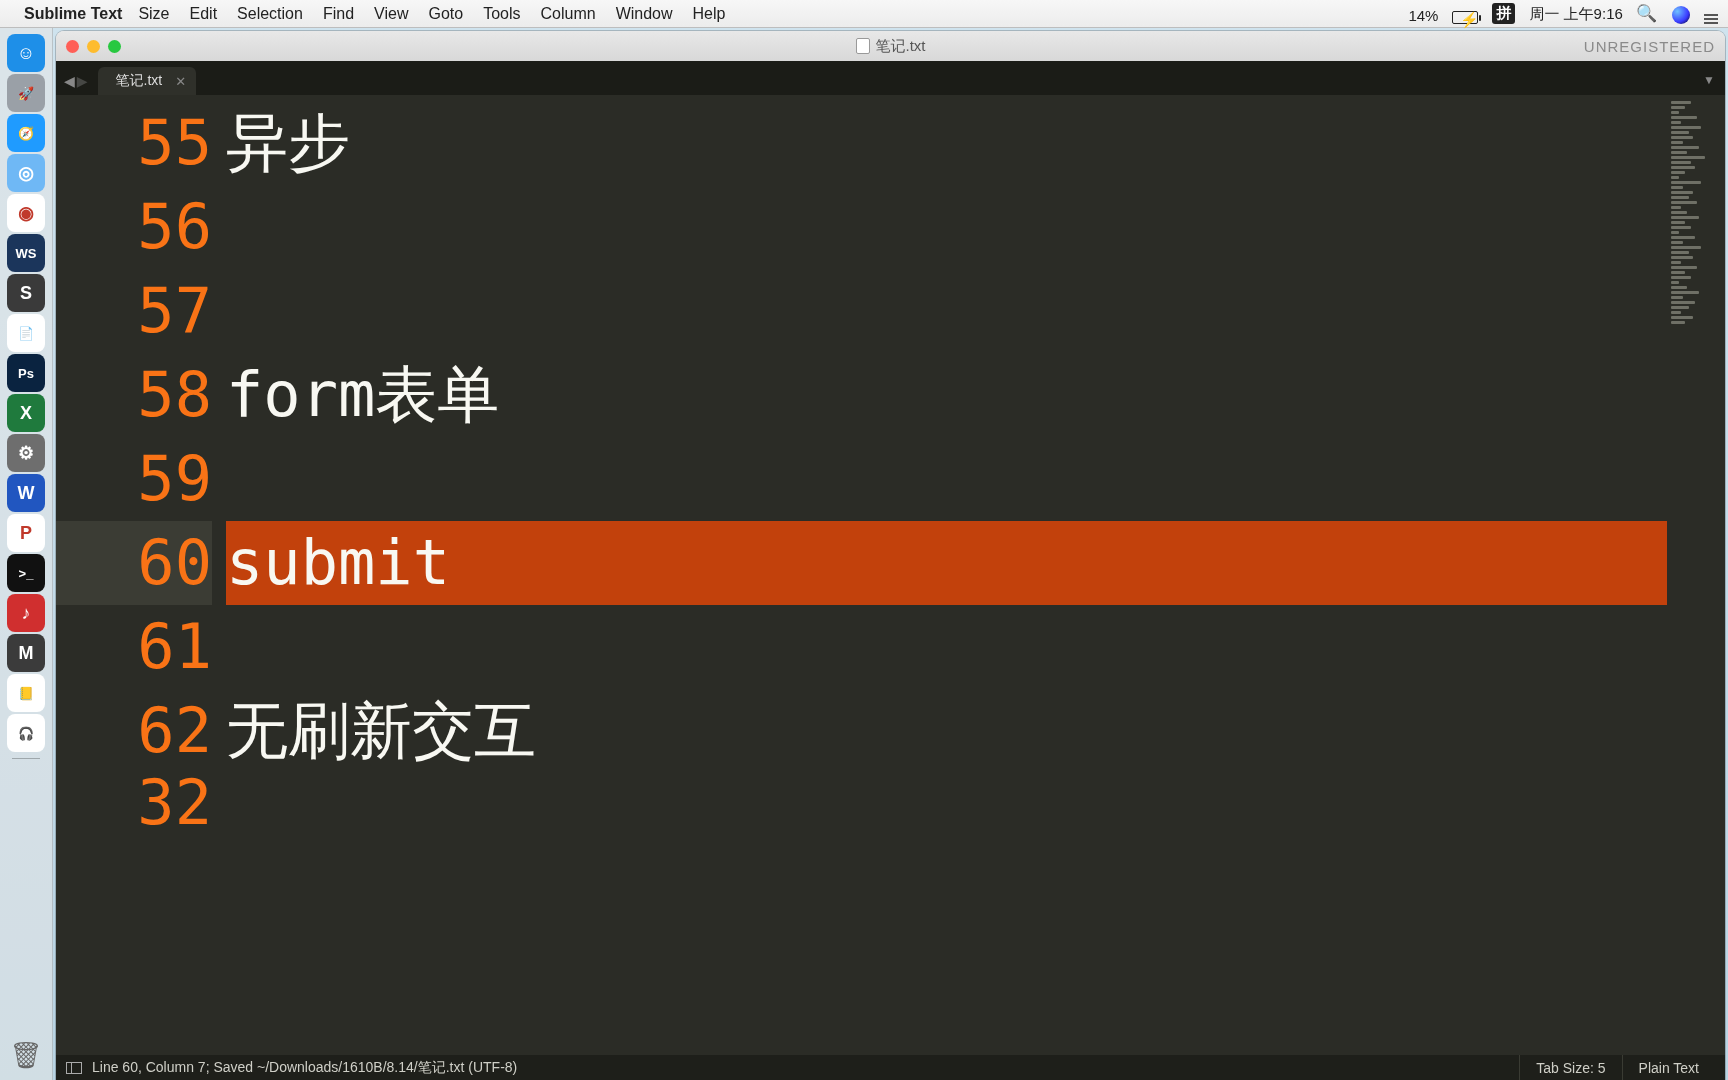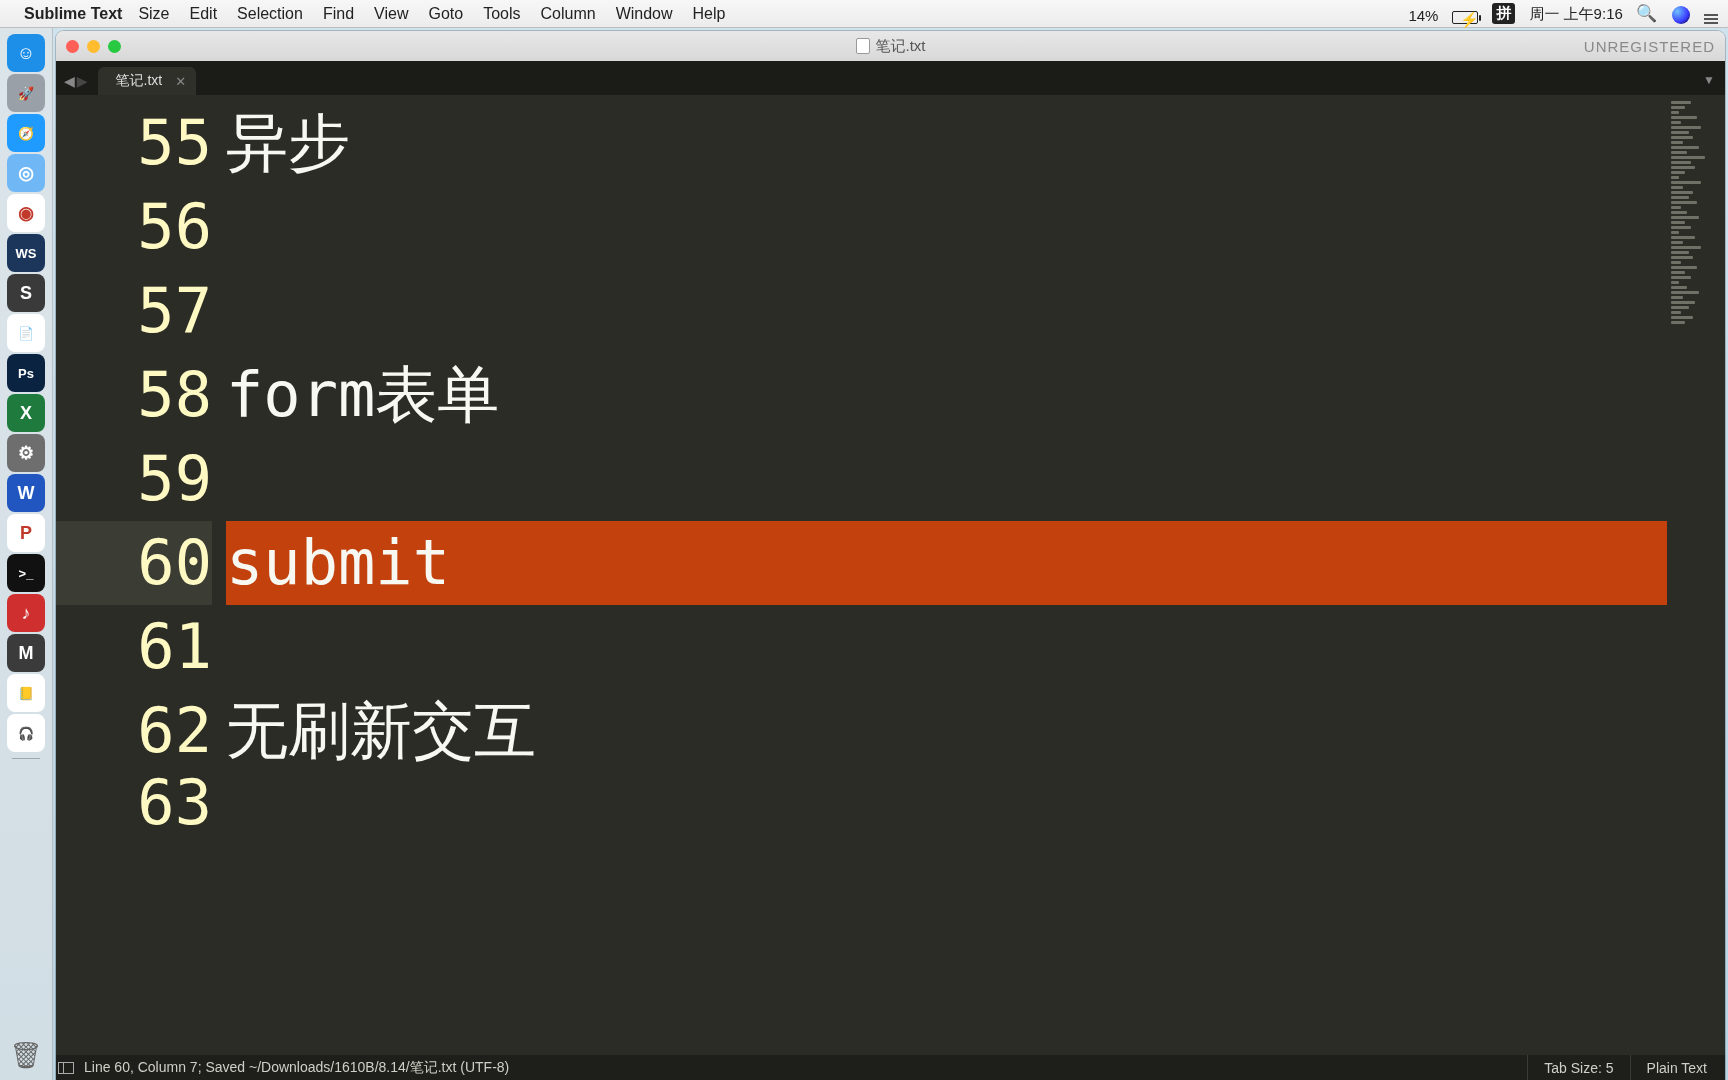--- a/index.html
+++ b/index.html
@@ -44,34 +44,34 @@
 
 .tabbar-wrap { background:#1b1c17; height:34px; display:flex; align-items:flex-end; padding:0 8px; position:relative; }
 .nav-arrows { display:flex; gap:2px; align-items:center; color:#888; font-size:14px; padding-bottom:6px; margin-right:10px; }
 .nav-arrows span{ cursor:default; }
 .tab { background:#2f302a; color:#ddd; font-size:14px; height:28px; padding:0 34px 0 18px; display:flex; align-items:center; border-radius:6px 6px 0 0; position:relative; }
 .tab .close{ position:absolute; right:10px; color:#888; font-size:13px; }
 .tabbar-wrap .drop-arrow { position:absolute; right:10px; bottom:8px; color:#888; font-size:12px; }
 
 
 .editor-area { flex:1; display:flex; background:#2b2c26; position:relative; }
-.gutter { width:170px; text-align:right; padding-right:14px; color:#fef9c3; font-family: "Menlo","Consolas",monospace; font-size:62px; line-height:84px; padding-top:6px; }
+.gutter { width:170px; text-align:right; padding-right:14px; color:#f97316; font-family: "Menlo","Consolas",monospace; font-size:62px; line-height:84px; padding-top:6px; }
 .gutter .ln.current{ background:#3b3c34; }
 .code { flex:1; color:#f8f8f2; font-family: "Menlo","Consolas",monospace; font-size:62px; line-height:84px; padding-top:6px; white-space:pre; }
 .code .row{ height:84px; display:flex; align-items:center; }
 .code .row.current{ background:#c2410c; }
 .gutter .ln{ height:84px; display:flex; align-items:center; justify-content:flex-end; }
 .last-row{ height:60px !important; overflow:hidden; }
 
 
 .minimap { width:58px; background:#2b2c26; padding:6px 4px; display:flex; flex-direction:column; gap:2px; }
 .minimap i{ display:block; height:3px; background:#6f7066; border-radius:1px; }
 
 
-.statusbar { height:25px; background:#1e1f1a; color:#cfcfc7; display:flex; align-items:center; font-size:14px; padding:0 2px; }
+.statusbar { height:25px; background:#1e1f1a; color:#cfcfc7; display:flex; align-items:center; font-size:14px; padding:0 10px; }
 .statusbar .panel-icon{ width:16px; height:12px; border:1px solid #aaa; margin-right:10px; position:relative; }
 .statusbar .panel-icon:after{ content:""; position:absolute; left:4px; top:0; bottom:0; width:1px; background:#aaa; }
 .statusbar .spacer{ flex:1; }
 .statusbar .cell{ padding:0 16px; border-left:1px solid #3a3b33; height:100%; display:flex; align-items:center; }
 </style>
 </head>
 <body>
 
 <div class="menubar">
   <span class="apple"></span>
@@ -158,21 +158,21 @@
     <div class="editor-area">
       <div class="gutter" id="gutter">
           <div class="ln">55</div>
           <div class="ln">56</div>
           <div class="ln">57</div>
           <div class="ln">58</div>
           <div class="ln">59</div>
           <div class="ln current">60</div>
           <div class="ln">61</div>
           <div class="ln">62</div>
-          <div class="ln last-row">63</div>
+          <div class="ln last-row">32</div>
         </div>
       <div class="code" id="code"><div class="row">异步</div><div class="row"></div><div class="row"></div><div class="row">form表单</div><div class="row"></div><div class="row current">submit</div><div class="row"></div><div class="row">无刷新交互</div><div class="row last-row"></div></div>
       <div class="minimap" id="minimap">
           <i style="width: 20px;"></i>
           <i style="width: 14px;"></i>
           <i style="width: 8px;"></i>
           <i style="width: 26px;"></i>
           <i style="width: 10px;"></i>
           <i style="width: 30px;"></i>
           <i style="width: 18px;"></i>

